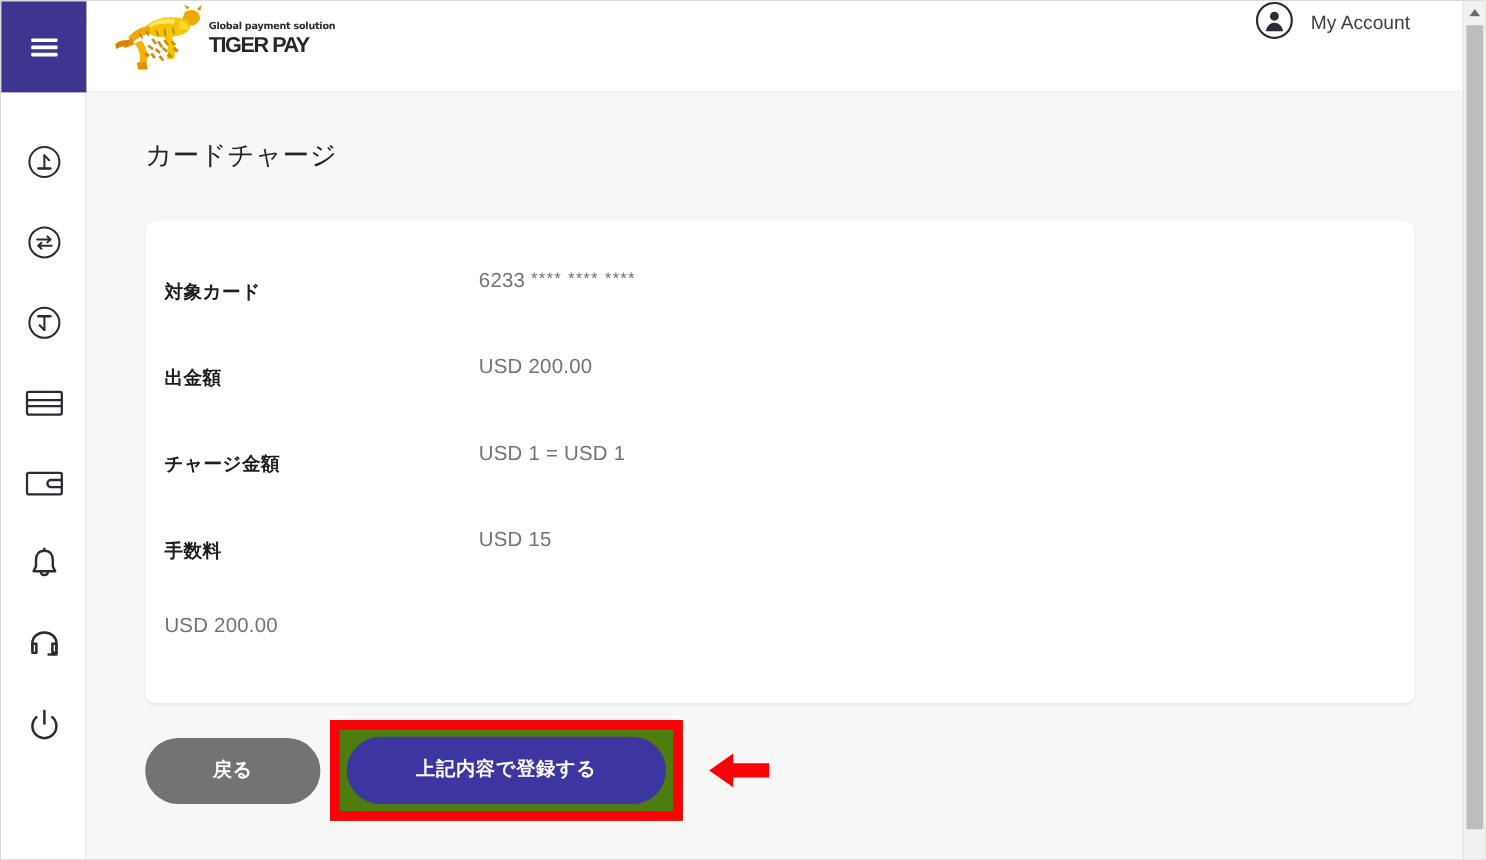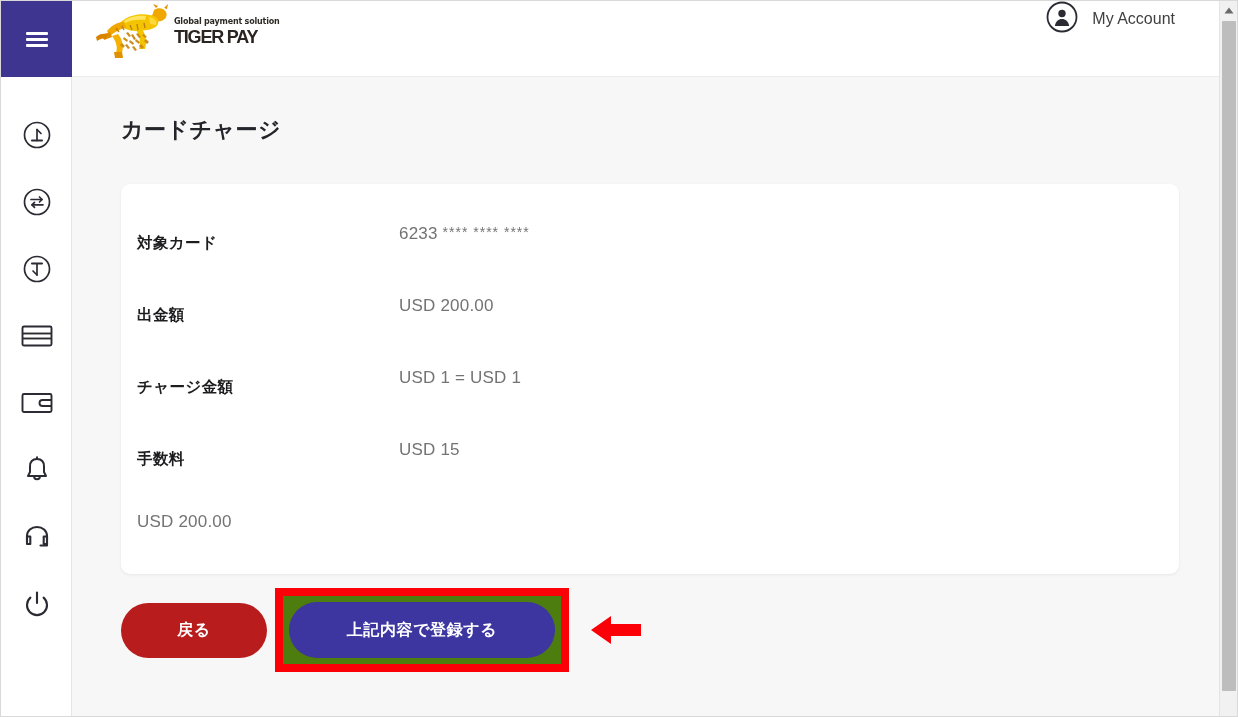--- a/index.html
+++ b/index.html
@@ -128,32 +128,32 @@
   .main {
     position: absolute;
     top: 76px; left: 71px;
     width: 1148px; height: 639px;
     background: #f7f7f7;
     overflow: hidden;
   }
   .page-title {
     margin: 38px 0 0 49px;
     font-size: 22px;
-    font-weight: bold;
+    font-weight: normal;
     color: #24252a;
     letter-spacing: 0.5px;
   }
 
   .card-panel {
     margin: 39px 0 0 49px;
     width: 1058px;
     background: #ffffff;
     border-radius: 9px;
     box-shadow: 0 1px 3px rgba(0,0,0,0.07);
-    padding: 14px 0 16px 0;
+    padding: 14px 0 28px 0;
   }
   .info-row {
     display: flex;
     align-items: center;
     min-height: 72px;
     padding: 0 0 0 16px;
   }
   .info-label {
     width: 262px;
     font-size: 15.5px;
@@ -180,21 +180,21 @@
     border: none;
     cursor: pointer;
     font-family: "Liberation Sans", "DejaVu Sans", sans-serif;
     font-size: 16px;
     font-weight: bold;
     color: #ffffff;
     letter-spacing: 0.6px;
   }
   .btn-back {
     width: 146px; height: 55px;
-    background: #b91c1c;
+    background: #737373;
     border-radius: 28px;
   }
   .highlight-box {
     border: 8px solid #fb0007;
     background: #4d7c0f;
     padding: 6px;
     margin-left: 8px;
     display: inline-block;
     line-height: 0;
   }

